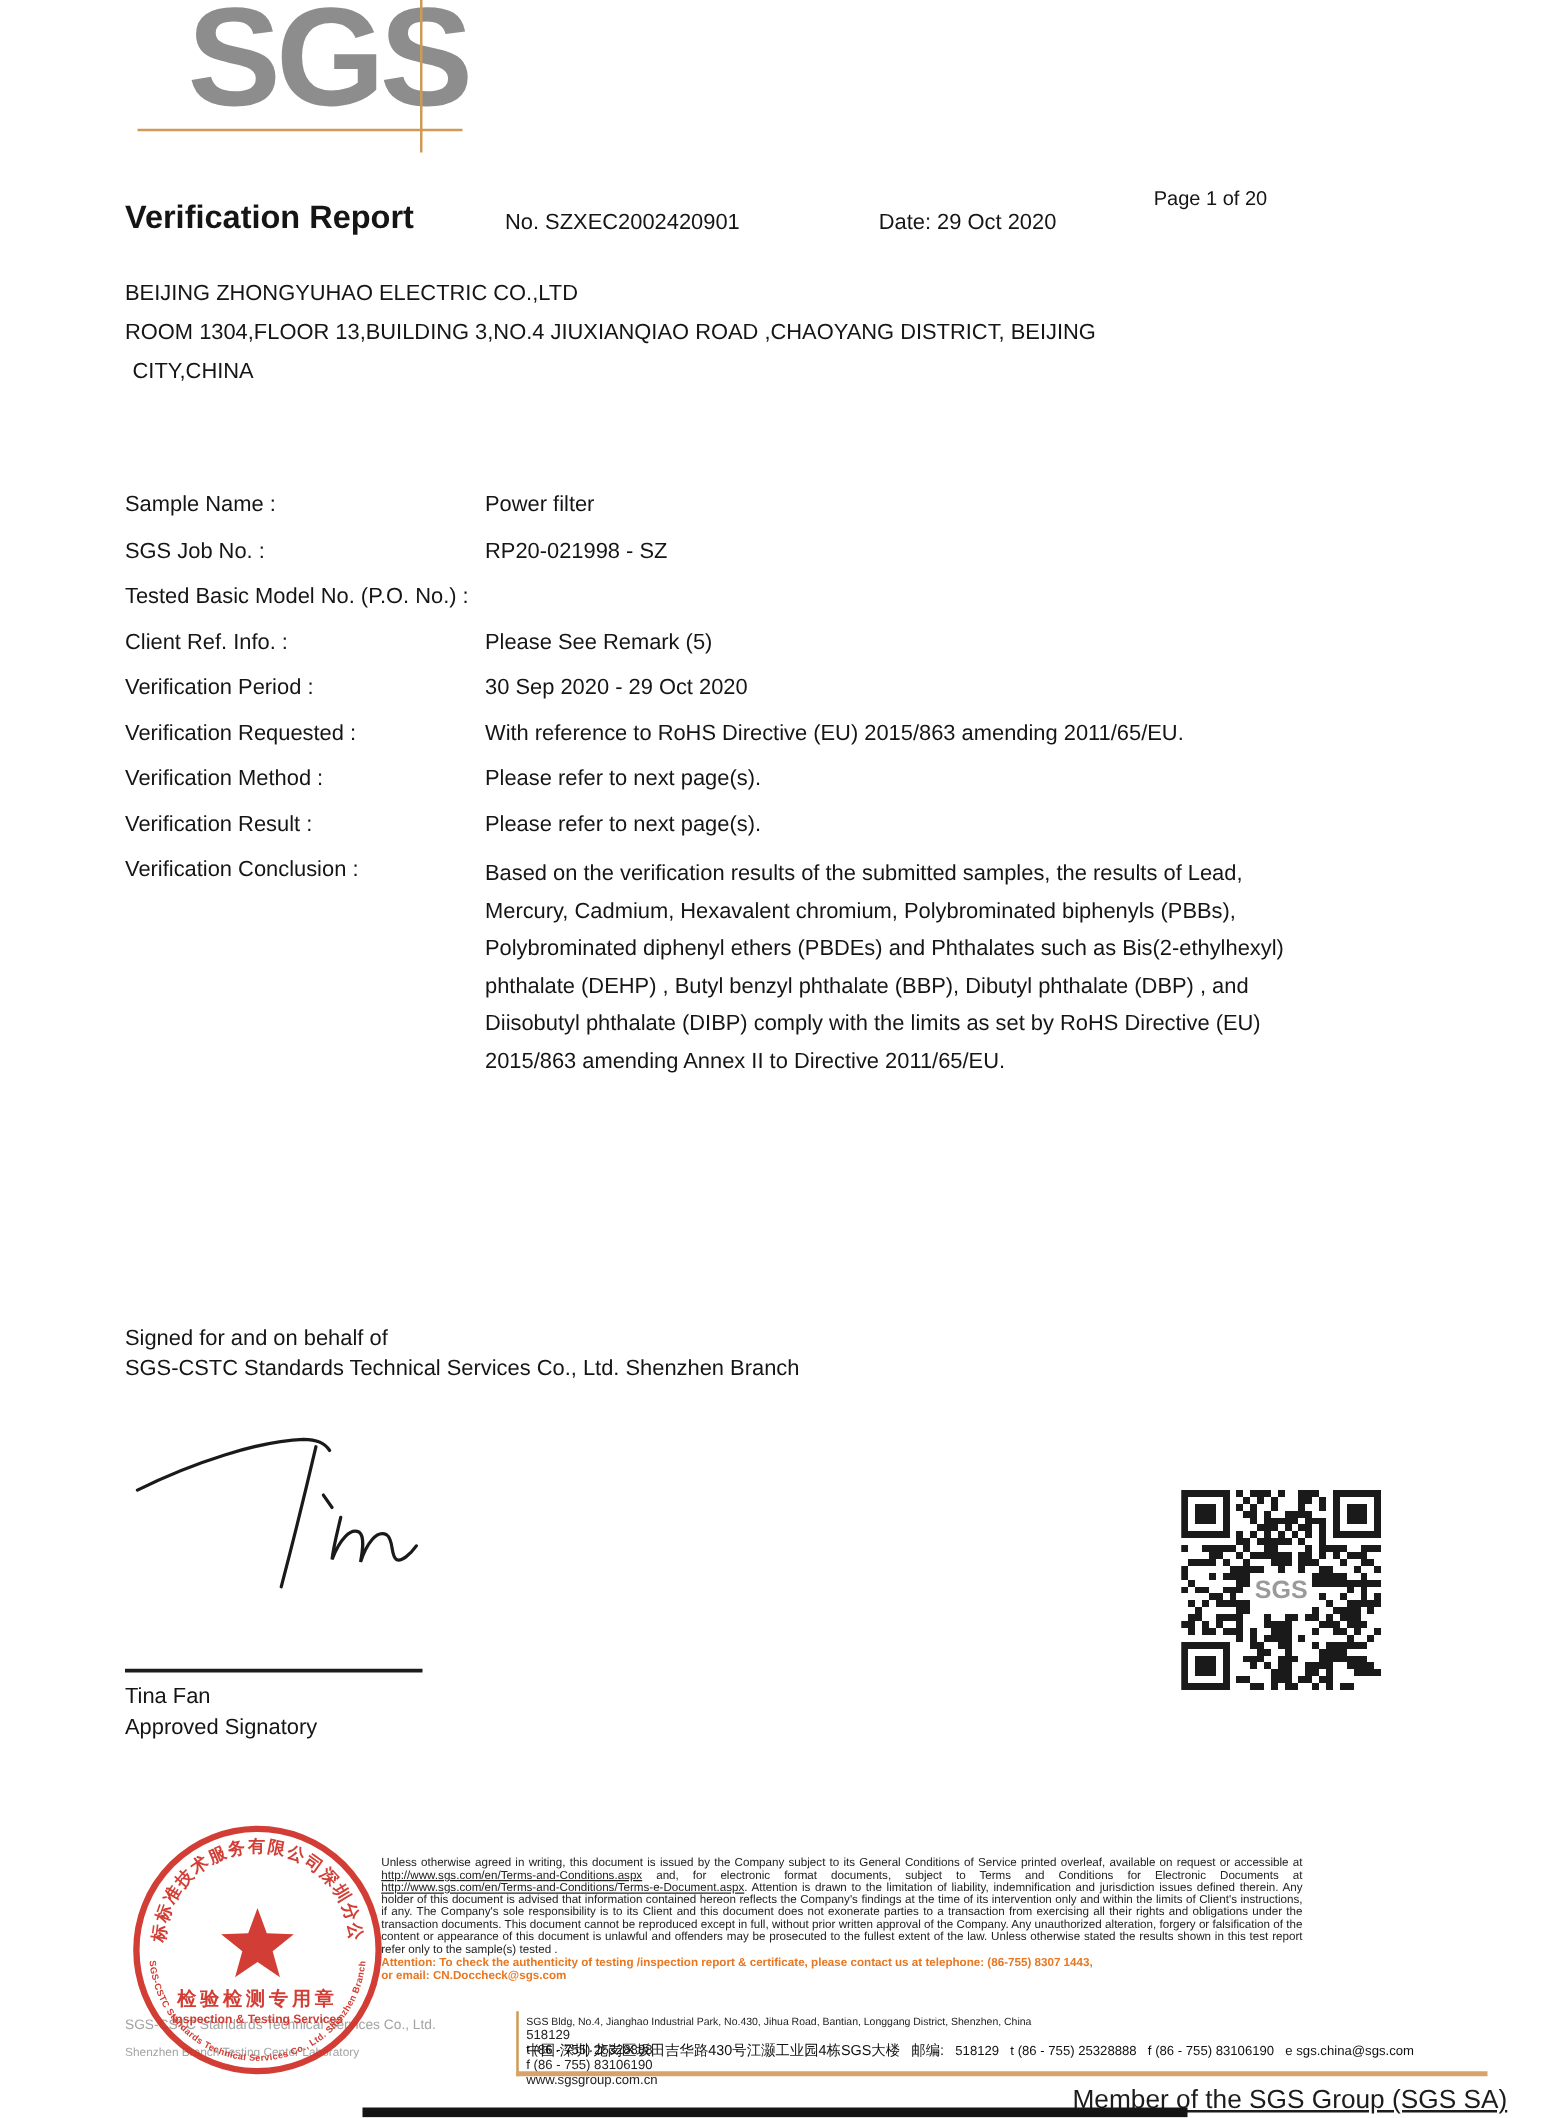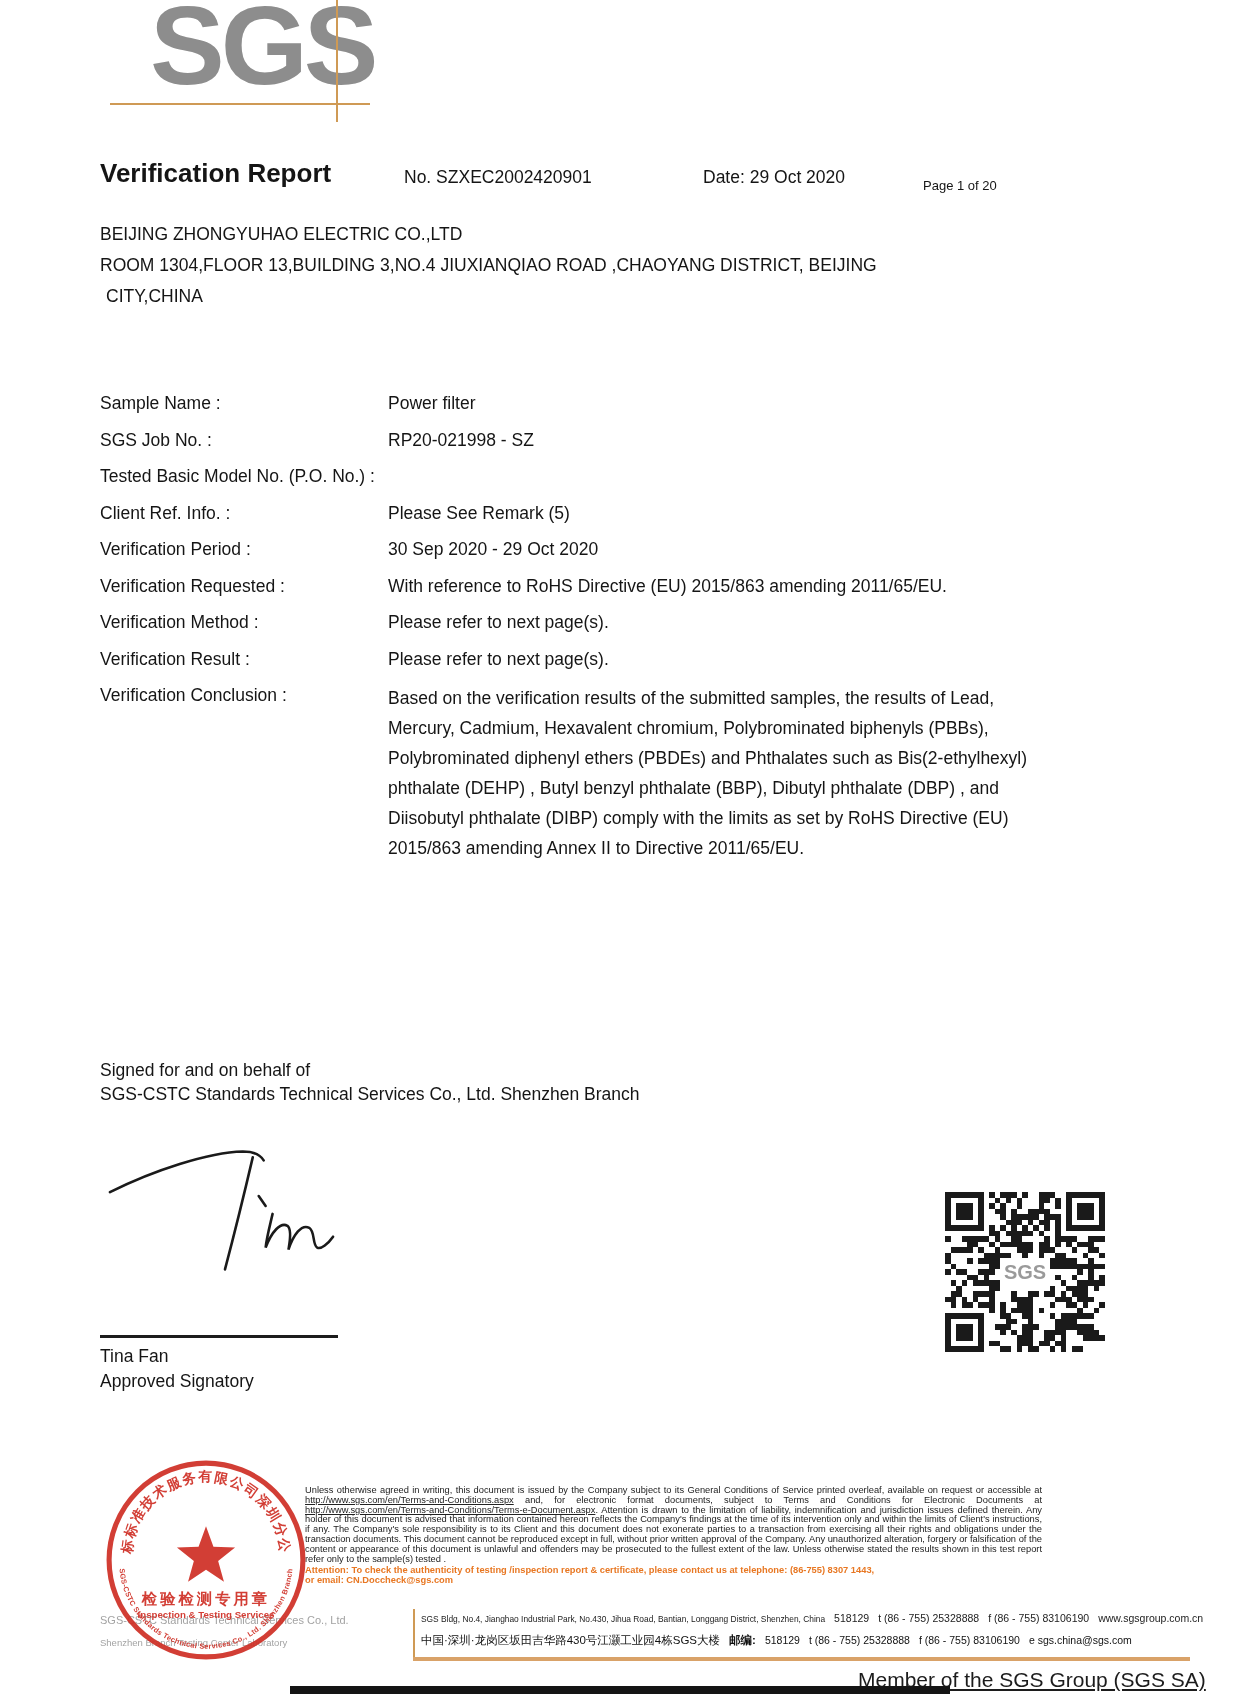--- a/index.html
+++ b/index.html
@@ -10,21 +10,21 @@
   
   .logo-text { position:absolute; left:150px; top:-10px; font-size:112px; line-height:112px;
                font-weight:bold; color:#8d8d8d; letter-spacing:-4px; }
   .logo-hline { position:absolute; left:110px; top:103px; width:260px; height:2px; background:#cf9a55; }
   .logo-vline { position:absolute; left:336px; top:0; width:2px; height:122px; background:#cf9a55; }
 
   
   .report-title { position:absolute; left:100px; top:158px; font-size:26px; font-weight:bold; }
   .report-no   { position:absolute; left:404px; top:167px; font-size:17.5px; }
   .report-date { position:absolute; left:703px; top:167px; font-size:17.5px;text-align:center; }
-  .report-page { position:absolute; left:923px; top:178px; font-size:13px; }
+  .report-page { position:absolute; left:923px; top:151px; font-size:16px; }
 
   
   .client { position:absolute; left:100px; top:219px; width:900px; font-size:17.5px; line-height:31px; }
 
   
   .fields { position:absolute; left:100px; top:391px; width:960px; }
   .frow { display:flex; margin-bottom:12px; }
   .flabel { width:288px; flex:none; font-size:17.5px; line-height:24.5px; }
   .fvalue { flex:1; font-size:17.5px; line-height:24.5px; max-width:672px; }
   .frow.tall .fvalue { line-height:30px; }
@@ -47,21 +47,21 @@
   
   .disclaimer { position:absolute; left:305px; top:1486px; width:737px; font-size:9.3px;
                 line-height:9.8px; text-align:justify; color:#222; }
   .disclaimer .lnk { text-decoration:underline; }
   .attention { color:#e87722; font-weight:bold; margin-top:2px; text-align:left; }
   .footer-co { position:absolute; left:100px; color:#a3a3a3; z-index:1; }
   .footer-co.l1 { top:1614px; font-size:11px; }
   .footer-co.l2 { top:1637px; font-size:9.5px; }
   .footer-vline { position:absolute; left:413px; top:1609px; width:2px; height:52px; background:#cf9a55; }
   .footer-row { position:absolute; left:421px; display:flex; align-items:baseline; column-gap:9px; white-space:nowrap; }
-  .footer-row.r1 { top:1612px; font-size:8.4px; color:#222; }
+  .footer-row.r1 { top:1612px; font-size:8.4px; color:#222;flex-direction:column; }
   .footer-row.r1 .num { font-size:10.5px; }
   .footer-row.r2 { top:1633px; font-size:11.5px; color:#111; }
   .footer-row.r2 .num { font-size:10.5px; }
   .footer-hline { position:absolute; left:413px; top:1657px; width:777px; height:4px; background:#d9a268; }
   .member-line { position:absolute; left:858px; top:1668px; font-size:21px; color:#1c1c1c;text-decoration:underline; }
   .bottom-bar { position:absolute; left:290px; top:1686px; width:660px; height:8px; background:#151515; }
 </style>
 </head>
 <body>
 
@@ -581,21 +581,21 @@
 
   <div class="footer-row r1">
     <span>SGS Bldg, No.4, Jianghao Industrial Park, No.430, Jihua Road, Bantian, Longgang District, Shenzhen, China</span>
     <span class="num">518129</span>
     <span class="num">t (86 - 755) 25328888</span>
     <span class="num">f (86 - 755) 83106190</span>
     <span class="num">www.sgsgroup.com.cn</span>
   </div>
   <div class="footer-row r2">
     <span>中国·深圳·龙岗区坂田吉华路430号江灏工业园4栋SGS大楼</span>
-    <span style="font-weight:bold;">邮编:</span>
+    <span style="font-weight:normal;">邮编:</span>
     <span class="num">518129</span>
     <span class="num">t (86 - 755) 25328888</span>
     <span class="num">f (86 - 755) 83106190</span>
     <span class="num">e  sgs.china@sgs.com</span>
   </div>
 
   <div class="footer-hline"></div>
   <div class="member-line">Member of the SGS Group (SGS SA)</div>
   <div class="bottom-bar"></div>
 

